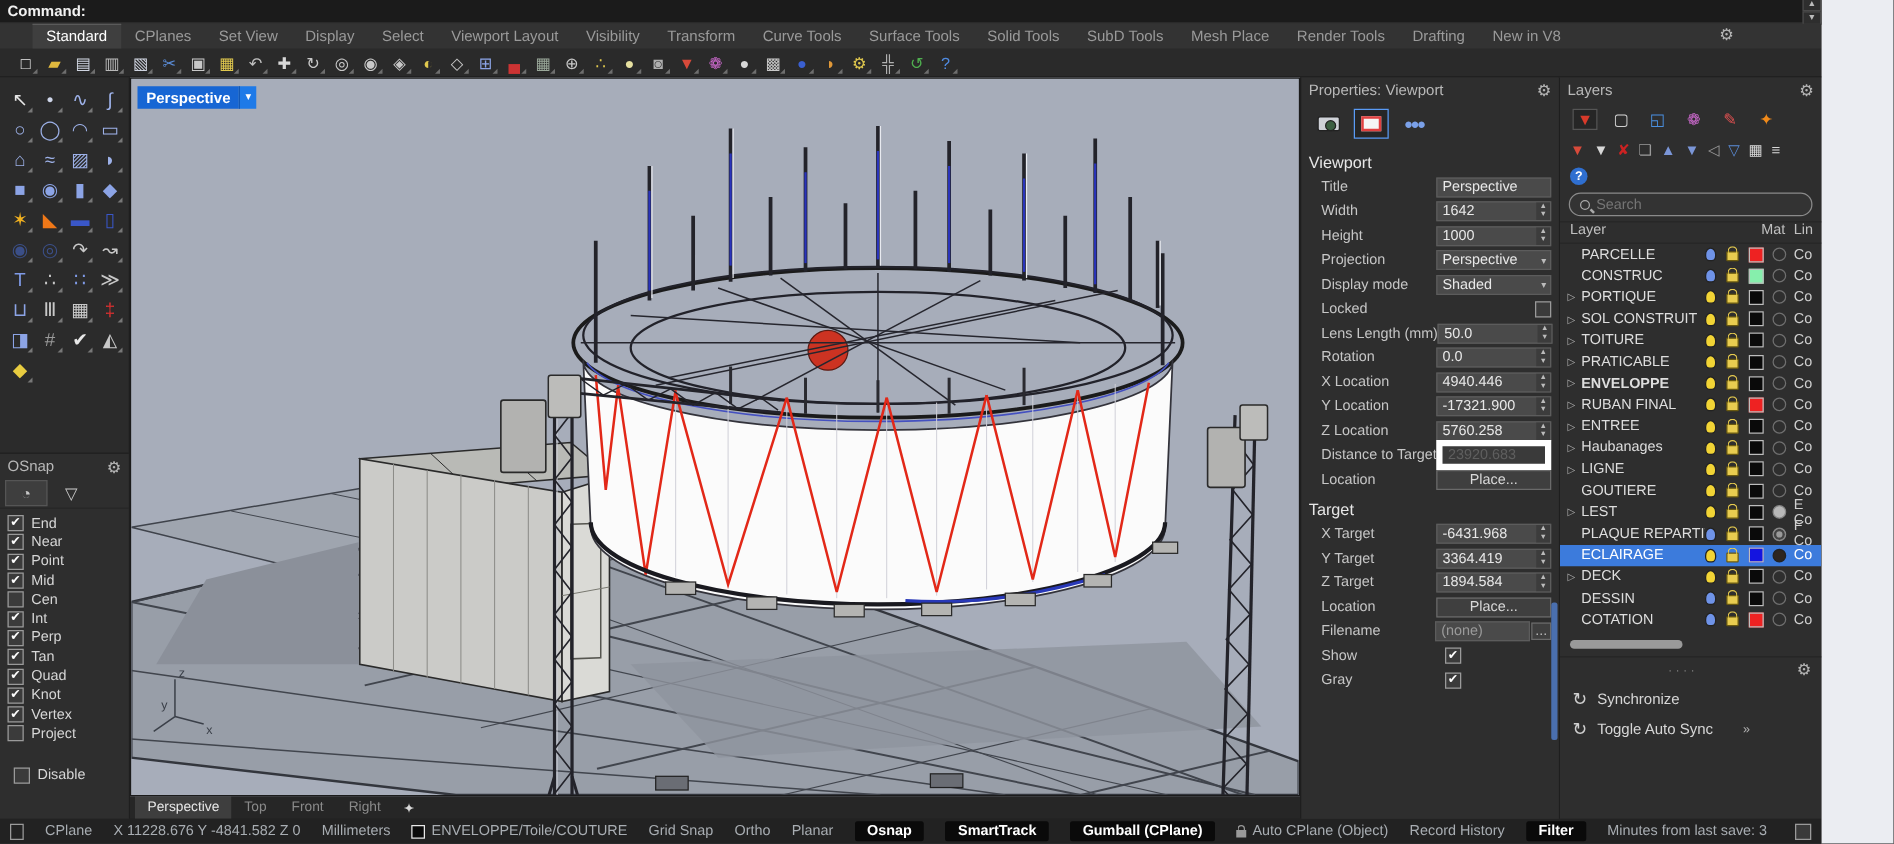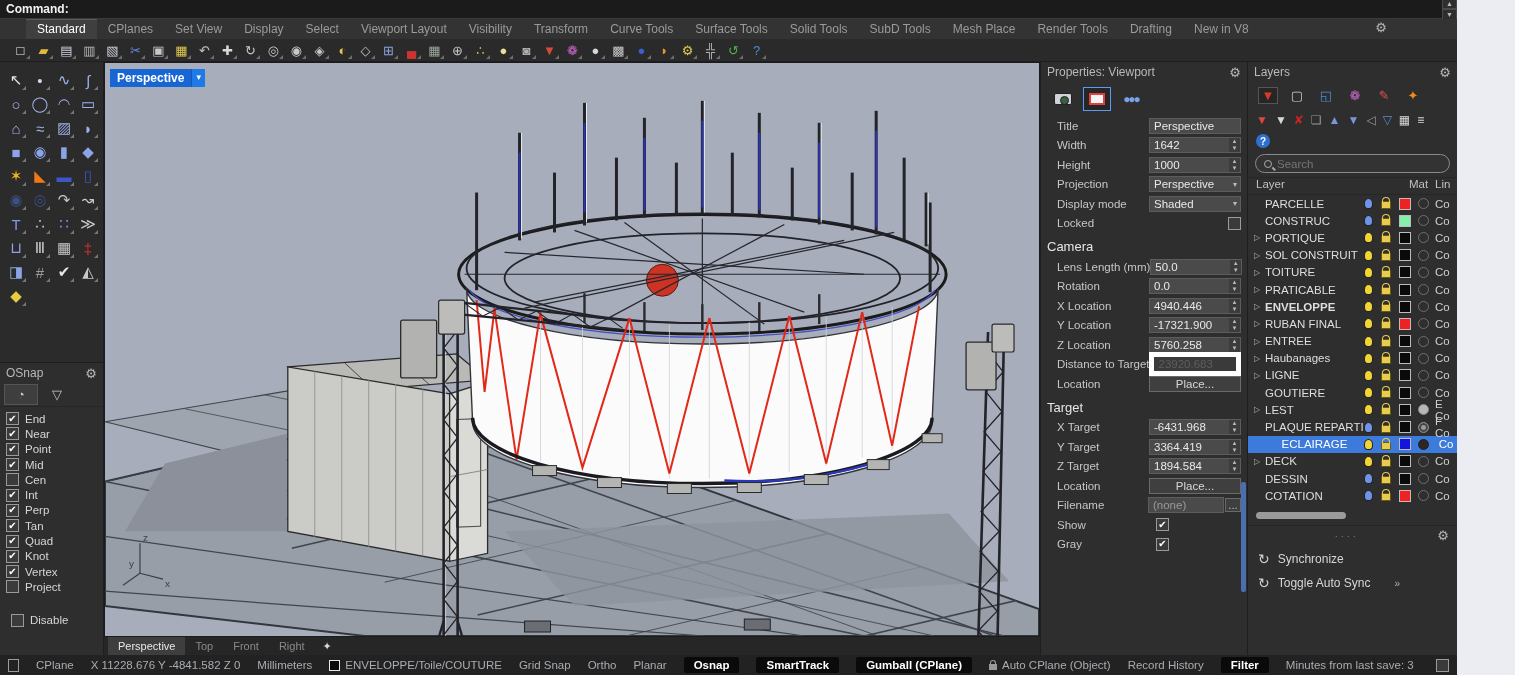--- a/index.html
+++ b/index.html
@@ -114,21 +114,21 @@
   .lr-name.bold { font-weight:bold; }
   .lr-bulb { width:9px; height:11px; border-radius:50% 50% 40% 40%; flex:none; margin-right:8px; border:1px solid #222; }
   .lr-lock { width:10px; height:8px; background:#e8cc50; border:1px solid #6a5a10; border-radius:1px; position:relative; flex:none; margin-right:8px; margin-top:3px; }
   .lr-lock::before { content:""; position:absolute; left:0px; top:-5px; width:6px; height:5px; border:1.5px solid #e8cc50; border-bottom:none; border-radius:4px 4px 0 0; }
   .lr-swatch { width:12px; height:12px; border:1px solid #bdbdbd; flex:none; margin-right:7px; }
   .lr-mat { width:11px; height:11px; border-radius:50%; border:1.5px solid #6f6f6f; flex:none; margin-right:6px; }
   .lr-mat.filled { background:#b8b8b8; border-color:#888; }
   .lr-mat.target { background:#9a9a9a; box-shadow:inset 0 0 0 2px #444; border-color:#888; }
   .lr-mat.dark { background:#2e2620; border-color:#222; }
   .lr-lin { width:22px; color:#cfcfcf; }
-  .lr.selected .lr-lin, .lr.selected .lr-name { color:#fff;text-align:center; }
+  .lr.selected .lr-lin, .lr.selected .lr-name { color:#fff; }
   .lscroll { margin:8px 8px 0; height:7px; width:90px; background:#9a9a9a; border-radius:4px; }
   .ldivide { margin-top:6px; height:20px; border-top:1px solid #242424; display:flex; align-items:center; padding:0 8px; color:#888; }
   .ldivide .dots { flex:1; text-align:center; font-size:9px; letter-spacing:3px; color:#8a8a8a; }
   .syncrow { display:flex; align-items:center; gap:8px; padding:6px 10px 2px; color:#d6d6d6; font-size:12px; }
   .syncrow .si { color:#cfcfcf; font-size:14px; }
   .syncrow .chev { color:#b0b0b0; font-size:10px; margin-left:16px; }
 
   
   .statusbar { height:20px; background:#222; display:flex; align-items:center; gap:17px; padding:0 8px; color:#a8adb2; font-size:11.5px; white-space:nowrap; }
   .sb-item { display:flex; align-items:center; gap:5px; }
@@ -786,20 +786,21 @@
           <span class="ptab">
               <span class="cam-icon"></span>
             </span>
           <span class="ptab sel">
               <span class="vpt-icon"></span>
             </span>
           <span class="ptab">
               <span class="mat-icon">●●●</span>
             </span>
         </div>
+        <div class="psec">Viewport</div>
         <div>
 
             <div class="pr">
               <span class="pr-lab">Title</span>
               <span class="pr-ctl">
                 <span class="ctl text">Perspective</span>
 
               </span>
             </div>
 
@@ -859,21 +860,20 @@
 
             <div class="pr">
               <span class="pr-lab">Locked</span>
               <span class="pr-ctl">
 
                 <span class="cb"></span>
 
               </span>
             </div>
           </div>
-        <div class="psec">Camera</div>
         <div>
 
             <div class="pr">
               <span class="pr-lab">Lens Length (mm)</span>
               <span class="pr-ctl">
                 <span class="ctl spin">
                   <span class="v">50.0</span>
                   <span class="spn">
                     <i>▲</i>
                     <i>▼</i>

